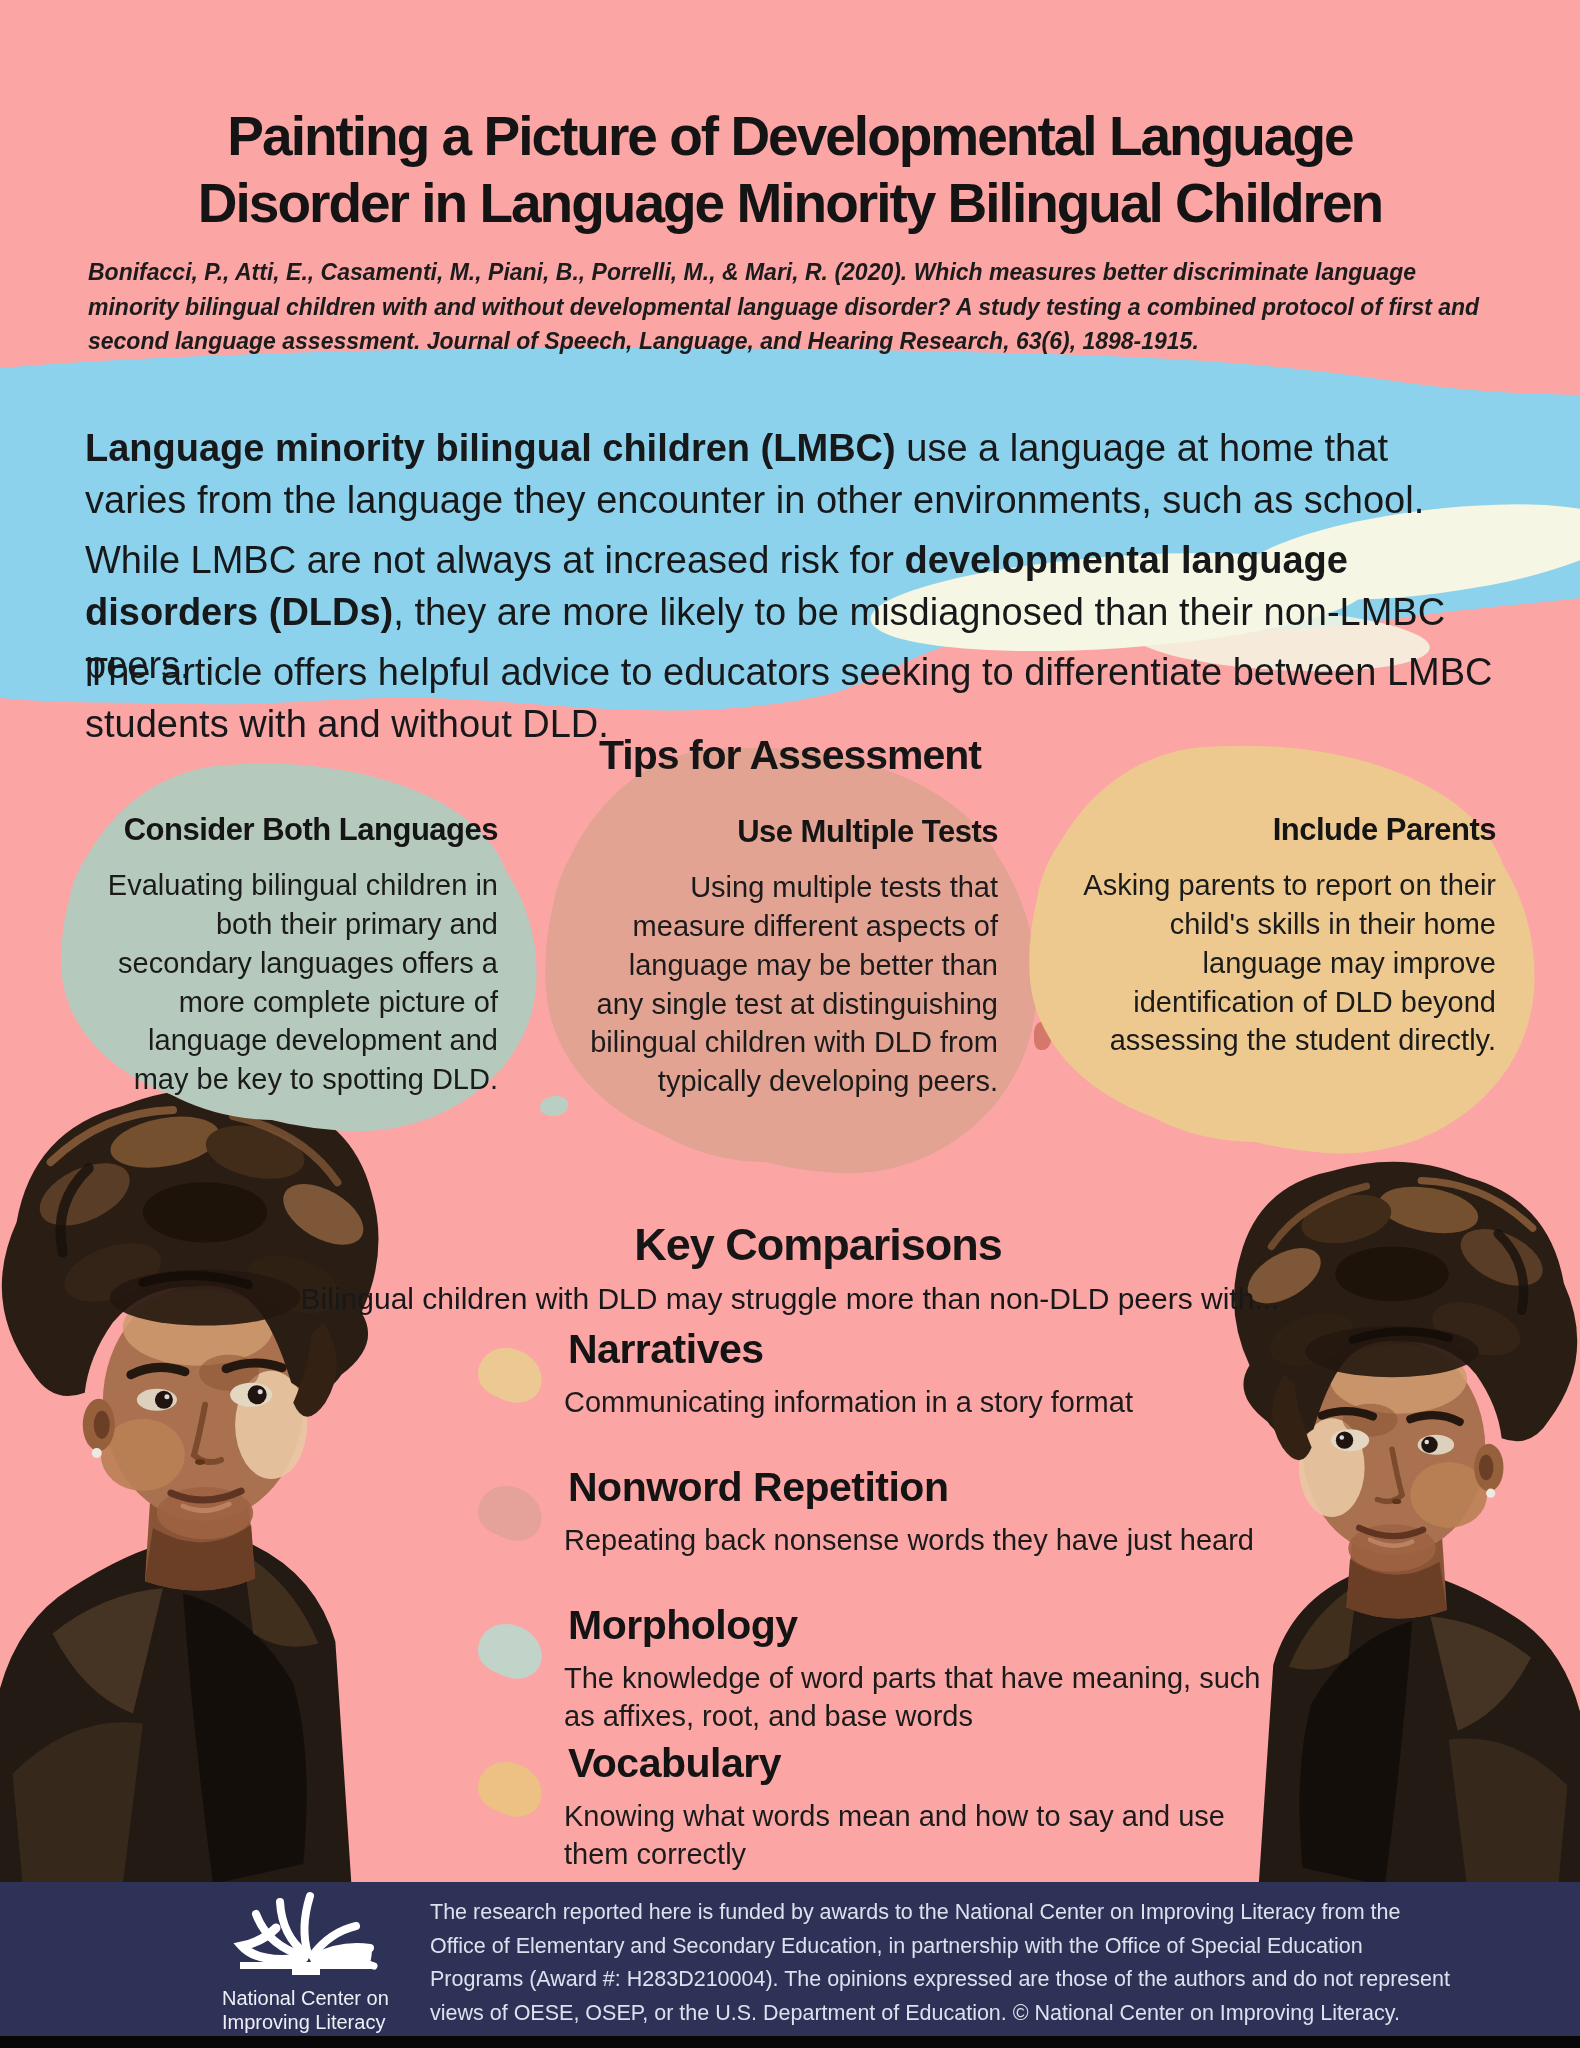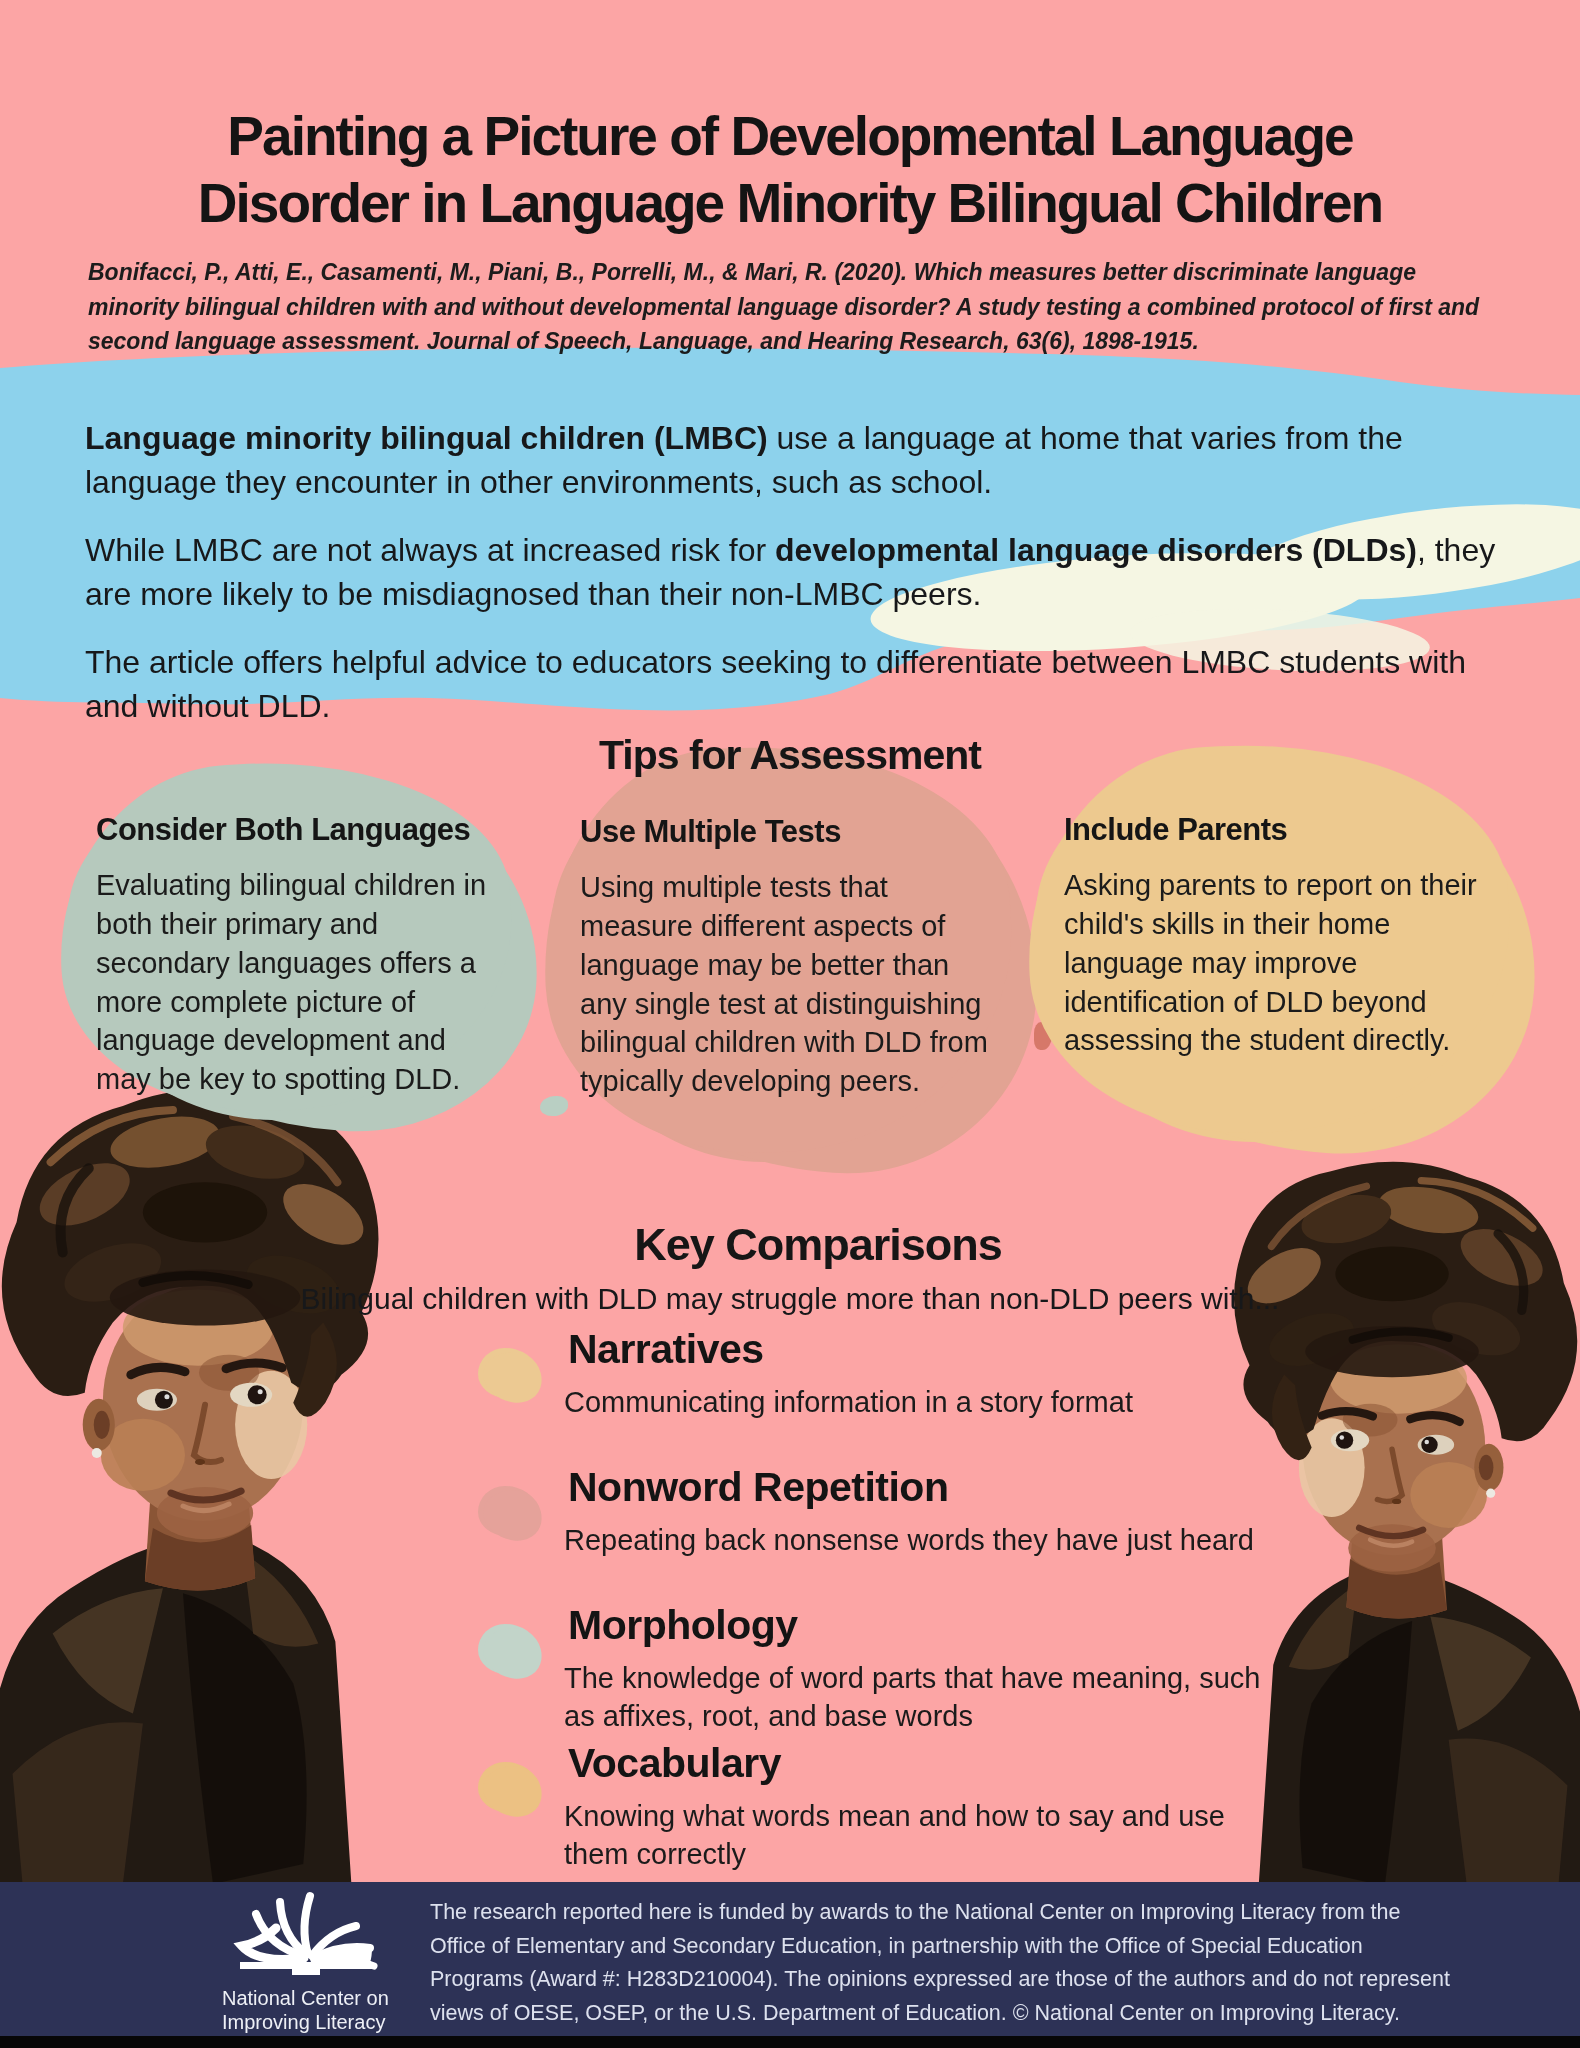--- a/index.html
+++ b/index.html
@@ -12,42 +12,42 @@
   .title{
     position:absolute;top:66px;left:0;width:100%;text-align:center;
     font-size:55px;font-weight:bold;letter-spacing:-2px;line-height:1.22;color:#141414;z-index:3;
   }
   .citation{
     position:absolute;top:232px;left:88px;width:1420px;
     font-style:italic;font-weight:bold;font-size:23px;line-height:1.5;color:#1c1c1c;z-index:3;
   }
   
   .band-svg{position:absolute;top:340px;left:0;z-index:1;}
-  .band-text{position:absolute;left:85px;width:1412px;font-size:32px;line-height:1.38;color:#17181a;z-index:2;}
+  .band-text{position:absolute;left:85px;width:1412px;font-size:38px;line-height:1.38;color:#17181a;z-index:2;}
   .bt1{top:384px}.bt2{top:496px}.bt3{top:608px}
   .band-text b{font-weight:bold}
   
   .tips-heading{
     position:absolute;top:698px;left:0;width:100%;text-align:center;
     font-size:41px;font-weight:bold;letter-spacing:-1px;z-index:3;
   }
   .card{position:absolute;z-index:2;}
   .card1{left:68px;top:768px;width:458px;height:352px;}
   .card2{left:552px;top:752px;width:474px;height:410px;}
   .card3{left:1036px;top:750px;width:488px;height:392px;}
   .blob{position:absolute;inset:0;border-radius:48% 52% 55% 45% / 42% 50% 46% 54%;}
   .blob::before{
     content:"";position:absolute;inset:8px -12px -8px 10px;background:inherit;
     border-radius:55% 45% 40% 60% / 50% 55% 45% 50%;transform:rotate(4deg);
   }
   .blob::after{
     content:"";position:absolute;inset:-6px 14px 10px -8px;background:inherit;
     border-radius:40% 60% 52% 48% / 58% 42% 55% 45%;transform:rotate(-3deg);
   }
-  .card-inner{position:relative;z-index:1;text-align:left;padding:0 28px;}
+  .card-inner{position:relative;z-index:1;text-align:right;padding:0 28px;}
   .card1 .card-inner{padding-top:44px}
   .card2 .card-inner{padding-top:62px}
   .card3 .card-inner{padding-top:62px}
   .card-title{margin:0 0 18px 0;font-size:31px;font-weight:bold;letter-spacing:-.5px;color:#151515;}
   .card-body{margin:0;font-size:29px;line-height:1.34;color:#1b1b1b;}
   
   .kc-heading{
     position:absolute;top:1182px;left:0;width:100%;text-align:center;
     font-size:45px;font-weight:bold;letter-spacing:-1px;z-index:3;margin-left:28px;
   }

